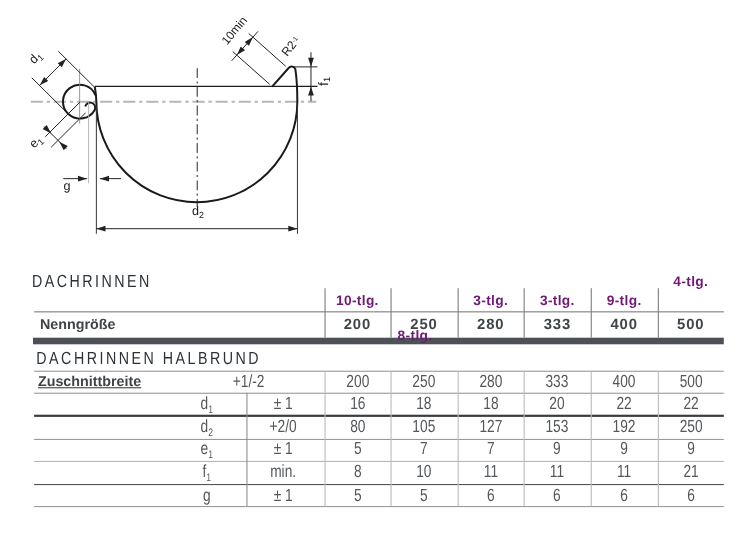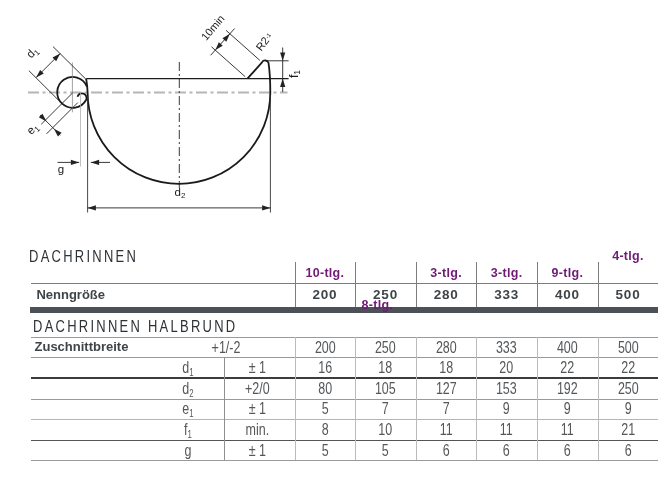--- a/index.html
+++ b/index.html
@@ -115,21 +115,21 @@
 <div class="t h cc" style="left:597.7px;top:250px;width:60.6px;">4-tlg.</div>
 
 <div class="t b" style="left:36.4px;top:288px;">Nenngröße</div>
 <div class="t bv cc" style="left:294.6px;top:287.6px;width:60.6px;">200</div>
 <div class="t bv cc" style="left:355.2px;top:287.6px;width:60.6px;">250</div>
 <div class="t bv cc" style="left:415.8px;top:287.6px;width:60.6px;">280</div>
 <div class="t bv cc" style="left:476.4px;top:287.6px;width:60.6px;">333</div>
 <div class="t bv cc" style="left:537.1px;top:287.6px;width:60.6px;">400</div>
 <div class="t bv cc" style="left:597.7px;top:287.6px;width:60.6px;">500</div>
 
-<div class="t b" style="left:34.5px;top:339.7px;">Zuschnittbreite</div>
+<div class="t b" style="left:34.5px;top:339.7px;text-decoration:underline;">Zuschnittbreite</div>
 <div class="t v cc" style="left:196px;top:339.7px;width:60px;">+1/-2</div>
 <div class="t v cc" style="left:294.6px;top:339.7px;width:60.6px;">200</div>
 <div class="t v cc" style="left:355.2px;top:339.7px;width:60.6px;">250</div>
 <div class="t v cc" style="left:415.8px;top:339.7px;width:60.6px;">280</div>
 <div class="t v cc" style="left:476.4px;top:339.7px;width:60.6px;">333</div>
 <div class="t v cc" style="left:537.1px;top:339.7px;width:60.6px;">400</div>
 <div class="t v cc" style="left:597.7px;top:339.7px;width:60.6px;">500</div>
 
 <div class="t v cc" style="left:158px;top:359.5px;width:60px;">d<span class="sb">1</span></div>
 <div class="t v cc" style="left:221.8px;top:359.5px;width:70.8px;">± 1</div>

